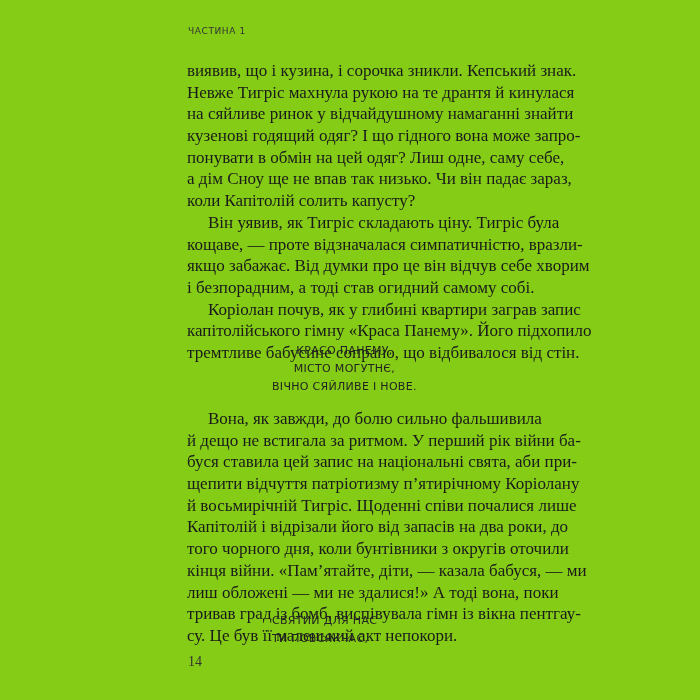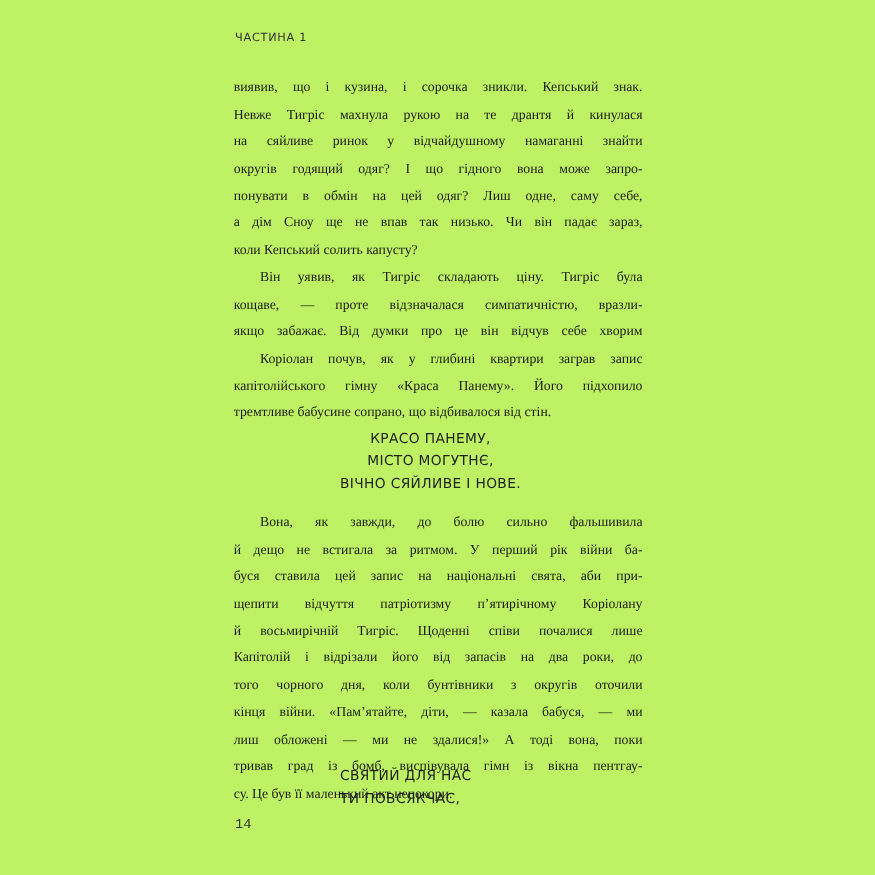--- a/index.html
+++ b/index.html
@@ -11,37 +11,37 @@
       width: 700px;
       height: 700px;
       position: relative;
       overflow: hidden;
       color: #1a1a1a;
     }
     .page {
       position: absolute;
       left: 0; top: 0;
       width: 700px; height: 700px;
-      background: #bef264;
+      background: #84cc16;
     }
     .running-head {
       position: absolute;
       left: 188px;
       top: 26px;
       font-family: "DejaVu Sans", sans-serif;
       font-size: 9px;
       letter-spacing: 0.6px;
       color: #333333;
     }
     .body-text {
       position: absolute;
       left: 187px;
       width: 327px;
       font-family: "Liberation Serif", serif;
-      font-size: 11px;
+      font-size: 17px;
       line-height: 21.7px;
       color: #1a1a1a;
     }
     .line {
       display: block;
       white-space: nowrap;
       text-align: justify;
       text-align-last: justify;
       height: 21.7px;
     }
@@ -63,46 +63,47 @@
       color: #222222;
       text-transform: uppercase;
     }
     .verse .vline { display: block; white-space: nowrap; }
     .verse1 { top: 342px; text-align: center; }
     .verse2 { top: 612px; }
     .folio {
       position: absolute;
       left: 188px;
       top: 654px;
-      font-family: Liberation Mono, monospace;
-      font-size: 11px;
+      font-family: Liberation Serif, serif;
+      font-size: 14px;
       color: #333333;
     }
   </style>
 </head>
 <body>
 
 <div class="page">
 
   <div class="running-head">ЧАСТИНА 1</div>
 
   <div class="body-text block1">
     <div>
       <span class="line">виявив, що і кузина, і сорочка зникли. Кепський знак.</span>
       <span class="line">Невже Тигріс махнула рукою на те дрантя й кинулася</span>
       <span class="line">на сяйливе ринок у відчайдушному намаганні знайти</span>
-      <span class="line">округів годящий одяг? І що гідного вона може запро-</span>
+      <span class="line">кузенові годящий одяг? І що гідного вона може запро-</span>
       <span class="line">понувати в обмін на цей одяг? Лиш одне, саму себе,</span>
       <span class="line">а дім Сноу ще не впав так низько. Чи він падає зараз,</span>
-      <span class="line last">коли Кепський солить капусту?</span>
+      <span class="line last">коли Капітолій солить капусту?</span>
     </div>
     <div>
       <span class="line indent">Він уявив, як Тигріс складають ціну. Тигріс була</span>
       <span class="line">кощаве, — проте відзначалася симпатичністю, вразли-</span>
       <span class="line">якщо забажає. Від думки про це він відчув себе хворим</span>
+      <span class="line last">і безпорадним, а тоді став огидний самому собі.</span>
     </div>
     <div>
       <span class="line indent">Коріолан почув, як у глибині квартири заграв запис</span>
       <span class="line">капітолійського гімну «Краса Панему». Його підхопило</span>
       <span class="line last">тремтливе бабусине сопрано, що відбивалося від стін.</span>
     </div>
   </div>
 
   <div class="verse verse1">
     <span class="vline">Красо Панему,</span>

